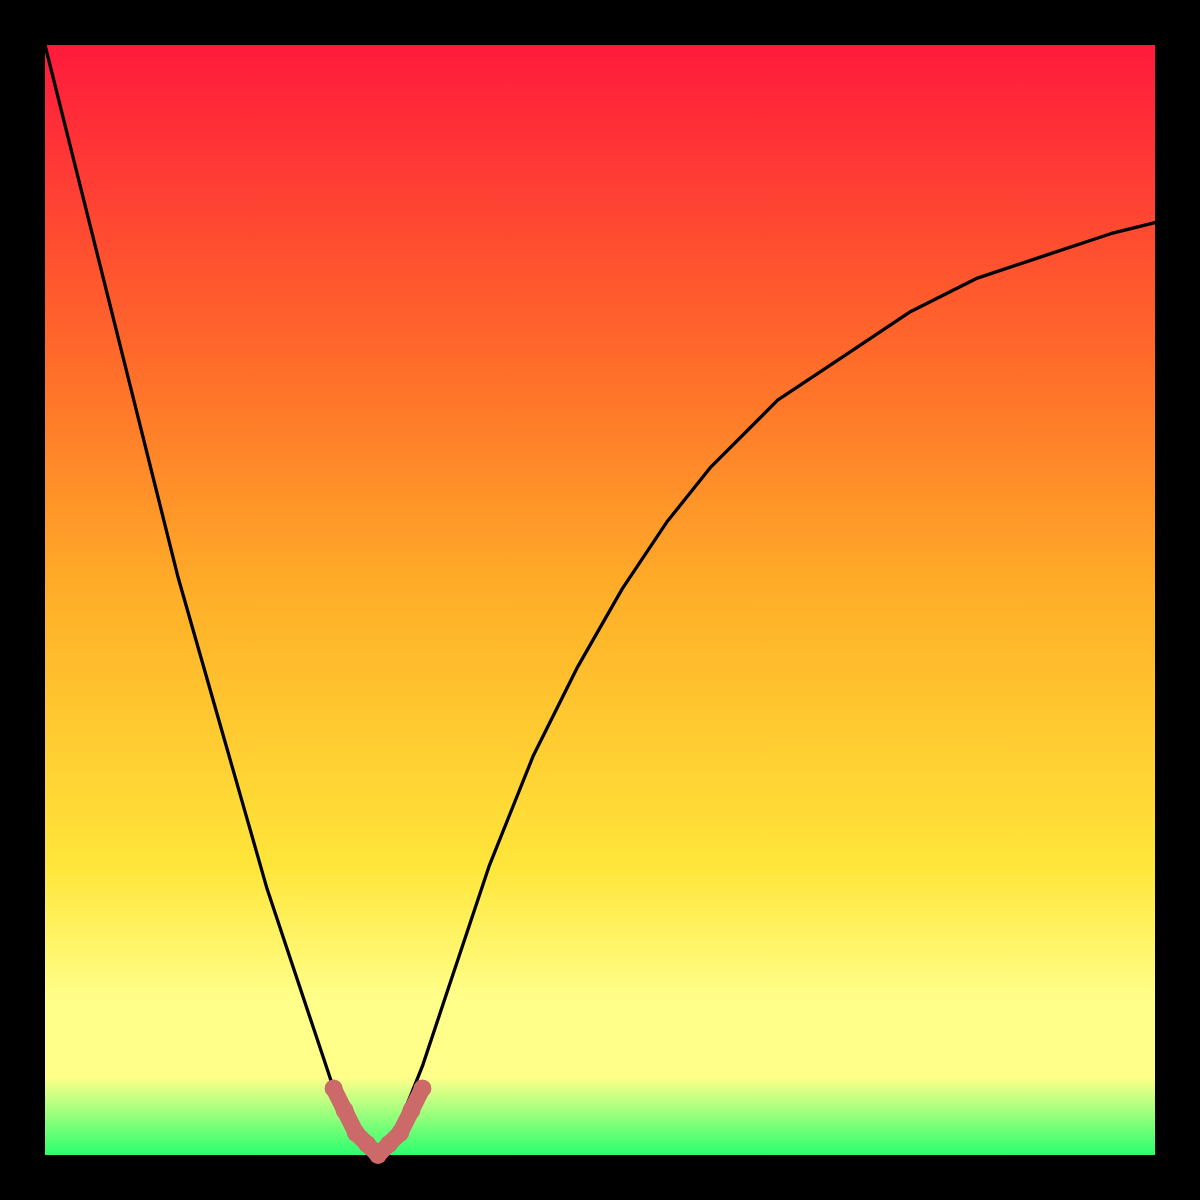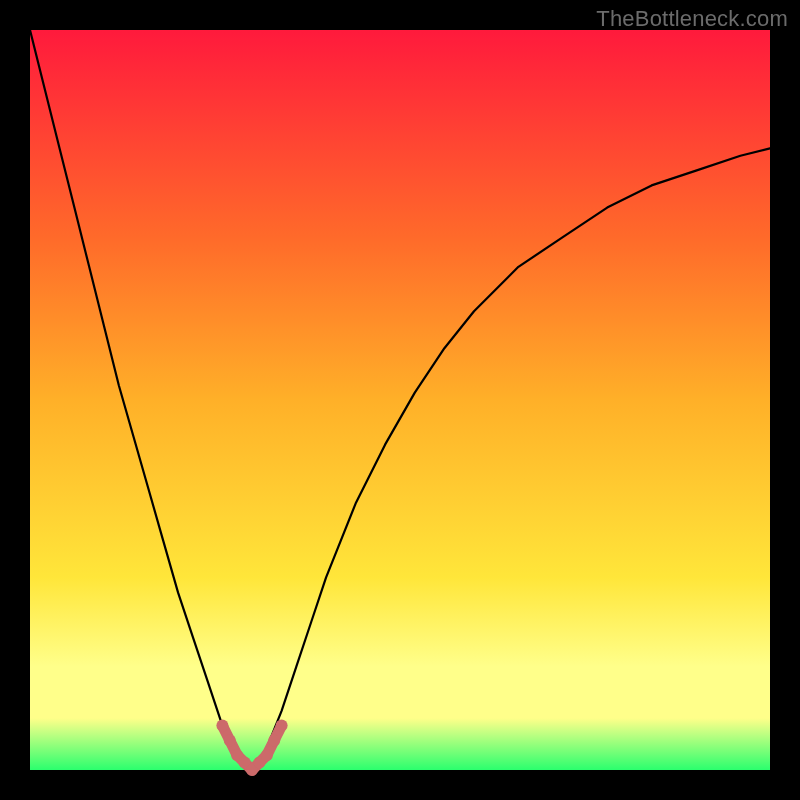--- a/index.html
+++ b/index.html
@@ -60,14 +60,13 @@
           <circle cx="207.20" cy="725.20" r="6" fill="#cc6a6a"></circle>
           <circle cx="214.60" cy="732.60" r="6" fill="#cc6a6a"></circle>
           <circle cx="222.00" cy="740.00" r="6" fill="#cc6a6a"></circle>
           <circle cx="229.40" cy="732.60" r="6" fill="#cc6a6a"></circle>
           <circle cx="236.80" cy="725.20" r="6" fill="#cc6a6a"></circle>
           <circle cx="244.20" cy="710.40" r="6" fill="#cc6a6a"></circle>
           <circle cx="251.60" cy="695.60" r="6" fill="#cc6a6a"></circle>
         </g>
     </svg>
   </div>
-  <div class="watermark" data-bind="watermark">TheBottleneck.com</div>
 </div>
 
 </body></html>

